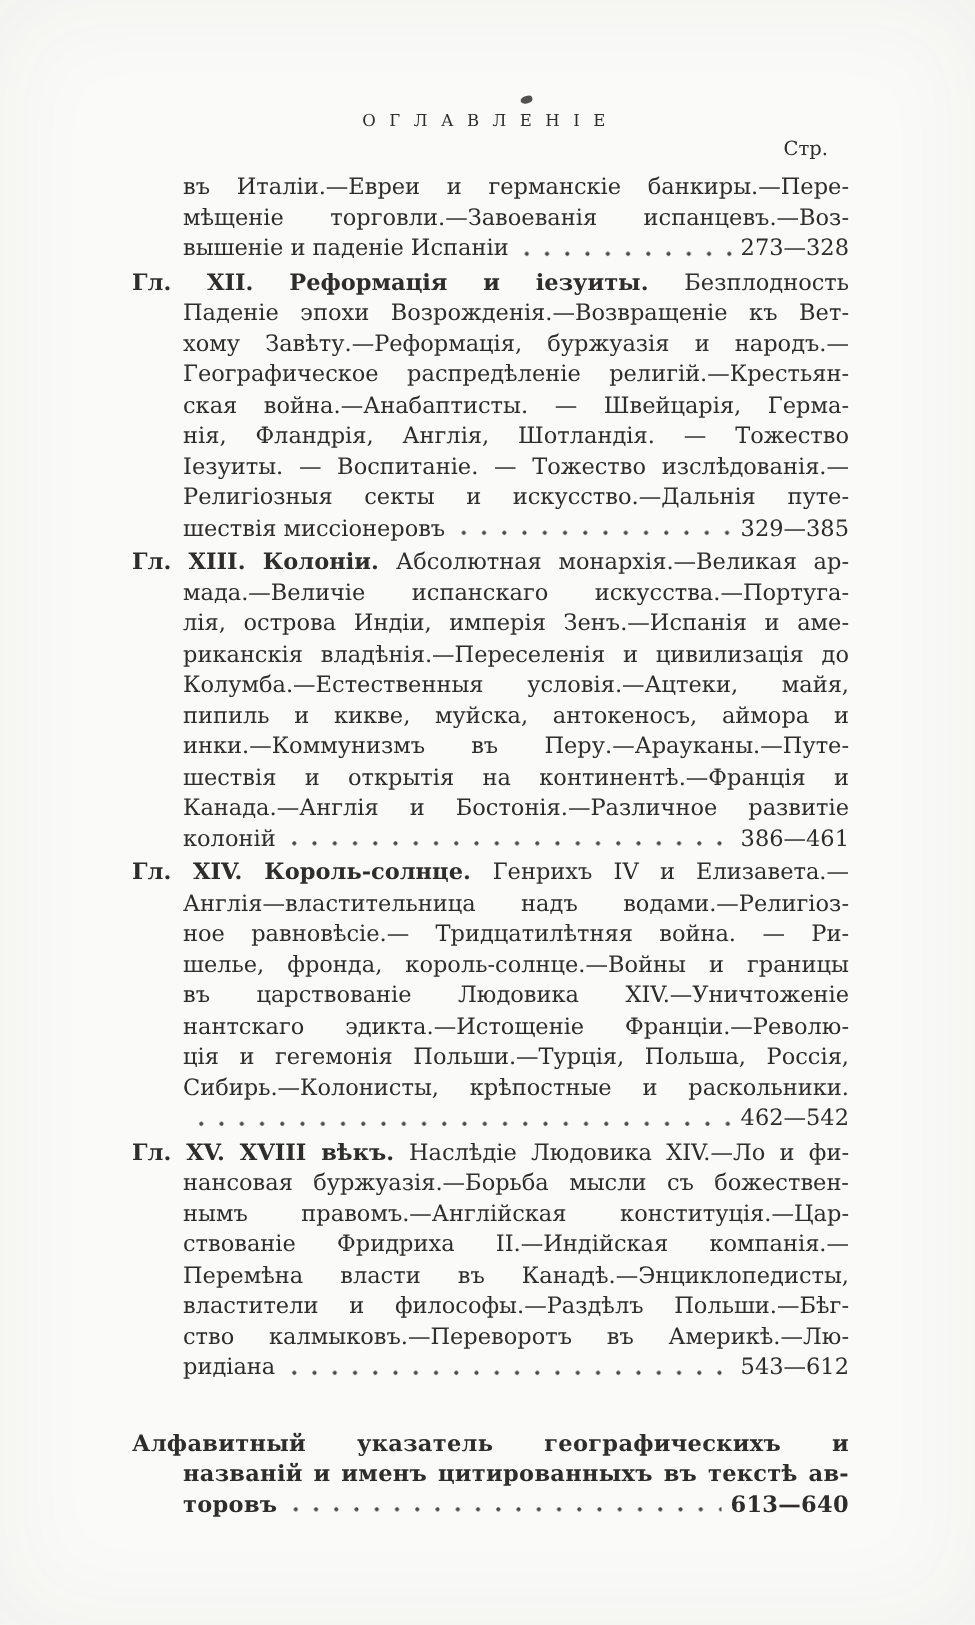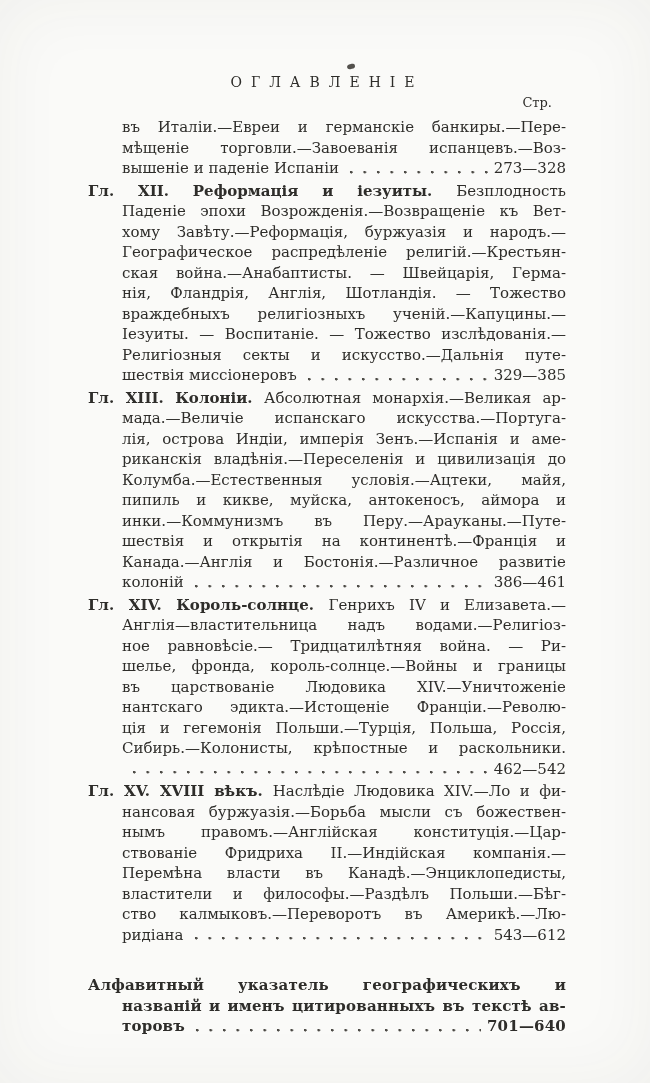--- a/index.html
+++ b/index.html
@@ -22,21 +22,21 @@
   .ink-mark {
     position: absolute; left: 347px; top: 64px;
     width: 8px; height: 5px;
     background: #35332f;
     border-radius: 60% 40% 50% 50%;
     transform: rotate(-12deg);
     opacity: .85;
   }
   .header {
     margin: 0; padding-top: 74px;
-    font-size: 14px; font-weight: 400;
+    font-size: 11px; font-weight: 400;
     letter-spacing: 9px;
     text-align: center;
     white-space: nowrap;
   }
   .str-label {
     text-align: right;
     font-size: 13px;
     margin-top: 5px;
     padding-right: 14px;
   }
@@ -95,21 +95,20 @@
 
   <div class="entry">
     <div class="line first hang">
       <span class="bold">Гл. XII. Реформація и іезуиты. </span><span class="rest">Безплодность гуманизма.—</span>
     </div>
     <div class="line">Паденіе эпохи Возрожденія.—Возвращеніе къ Вет-</div>
         <div class="line">хому Завѣту.—Реформація, буржуазія и народъ.—</div>
         <div class="line">Географическое распредѣленіе религій.—Крестьян-</div>
         <div class="line">ская война.—Анабаптисты. — Швейцарія, Герма-</div>
         <div class="line">нія, Фландрія, Англія, Шотландія. — Тожество</div>
-        <div class="line">враждебныхъ религіозныхъ ученій.—Капуцины.—</div>
         <div class="line">Іезуиты. — Воспитаніе. — Тожество изслѣдованія.—</div>
         <div class="line">Религіозныя секты и искусство.—Дальнія путе-</div>
         <div class="line last">
       <span class="ltext">шествія миссіонеровъ</span>
       <span class="leader"></span>
       <span class="pages">329—385</span>
     </div>
   </div>
 
   <div class="entry">
@@ -166,17 +165,17 @@
   </div>
 
   <div class="entry bold-entry gap">
     <div class="line first hang">
       <span class="bold"></span><span class="rest">Алфавитный указатель географическихъ и историческихъ</span>
     </div>
     <div class="line">названій и именъ цитированныхъ въ текстѣ ав-</div>
         <div class="line last">
       <span class="ltext">торовъ</span>
       <span class="leader"></span>
-      <span class="pages">701—640</span>
+      <span class="pages">613—640</span>
     </div>
   </div>
 </div>
 </div>
 
 </body></html>

